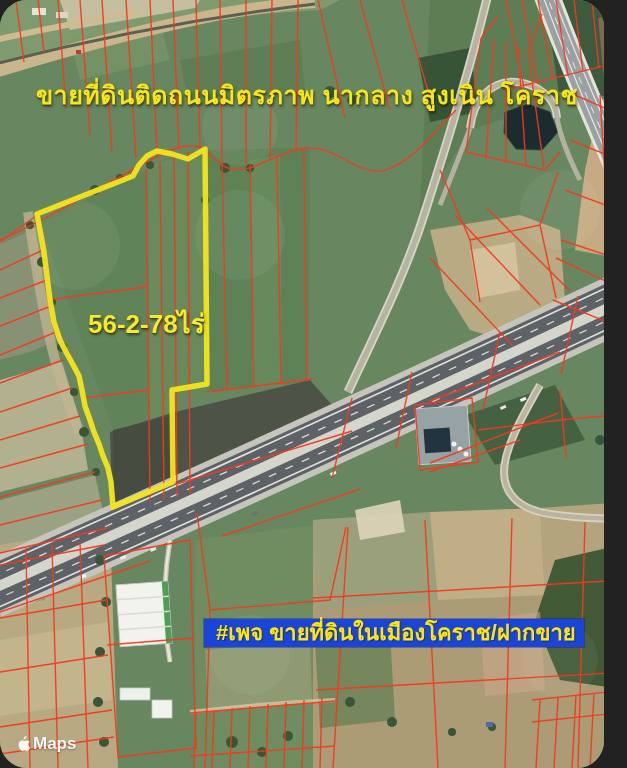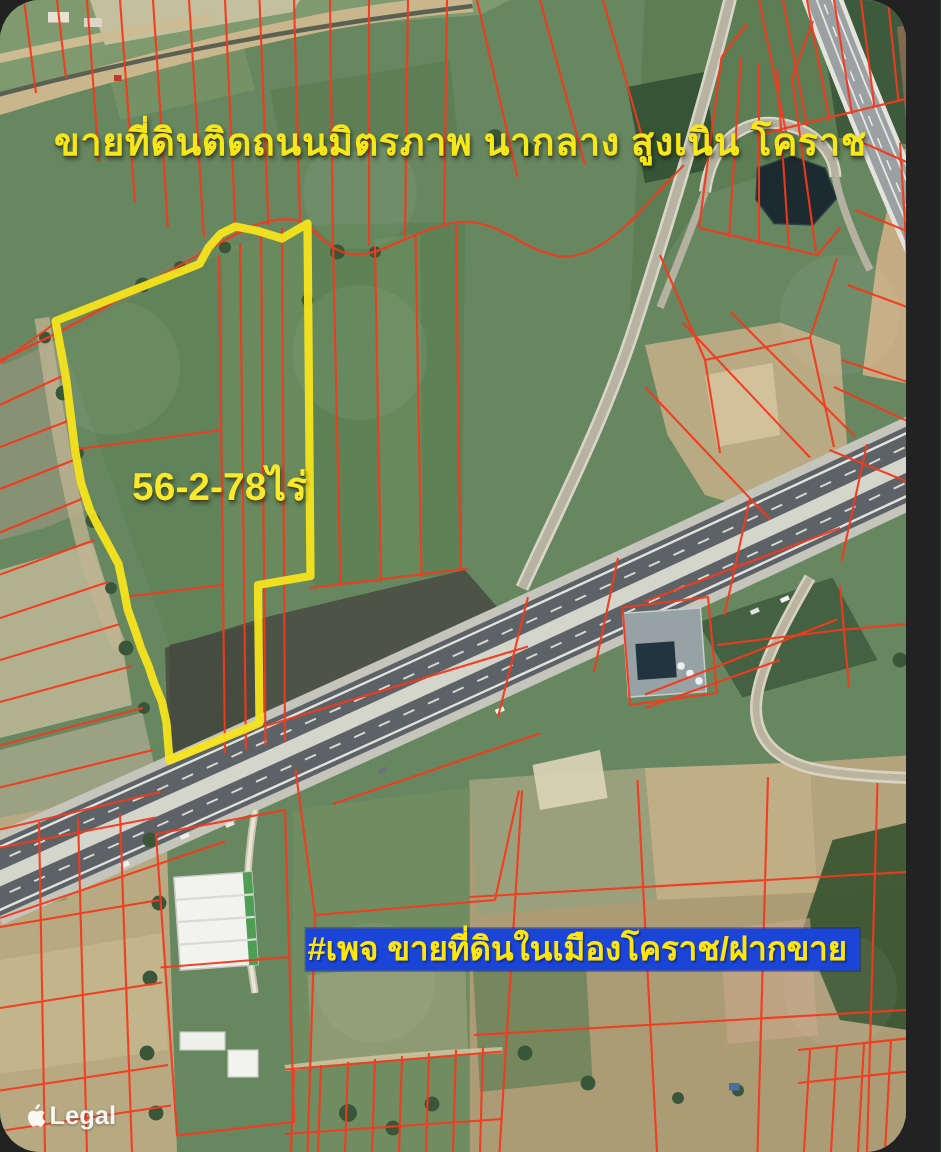--- a/index.html
+++ b/index.html
@@ -18,21 +18,21 @@
     letter-spacing:.5px;white-space:nowrap;
   }
   .area-label{
     left:88px;top:303px;
     color:#f8e92a;font-size:26px;font-weight:bold;
     text-shadow:0 1px 0 rgba(60,50,0,.8),1px 2px 3px rgba(0,0,0,.5);
     white-space:nowrap;
   }
   .banner{
     background:#1a45d6;color:#ffe60a;font-weight:bold;
-    padding:1px 8px 2px 1px;white-space:nowrap;
+    padding:1px 8px 2px 12px;white-space:nowrap;
     text-shadow:1px 1px 1px rgba(0,0,30,.35);
     box-shadow:0 0 0 1px rgba(10,25,120,.35);
   }
   .banner-1{left:204px;top:619px;font-size:22px;line-height:25px;}
   .banner-2{left:185px;top:650px;font-size:22px;line-height:25px;}
   .maps-watermark{
     left:16px;top:734px;display:flex;align-items:center;gap:3px;
     color:rgba(255,255,255,.93);font-size:17px;font-weight:600;
     text-shadow:0 1px 2px rgba(0,0,0,.35);
   }
@@ -257,17 +257,17 @@
 
   <div class="overlay area-label">56-2-78ไร่</div>
 
   <div class="overlay banner banner-1">#เพจ ขายที่ดินในเมืองโคราช/ฝากขาย</div>
 
 
   <div class="overlay maps-watermark">
     <svg width="14" height="16" viewBox="0 0 18 21">
       <path fill="rgba(255,255,255,.93)" d="M12.6 3.1c.7-.9 1.2-2.1 1-3.1-1 .1-2.1.7-2.8 1.5-.6.8-1.2 2-1 3 1.1.1 2.1-.5 2.8-1.4zM15.9 11.2c0-2.3 1.9-3.4 2-3.5-1.1-1.6-2.8-1.8-3.4-1.8-1.5-.2-2.8.8-3.5.8-.7 0-1.9-.8-3.1-.8-1.6 0-3 .9-3.8 2.3-1.6 2.8-.4 7 1.2 9.3.8 1.1 1.7 2.4 2.9 2.3 1.2 0 1.6-.7 3-.7s1.8.7 3.1.7c1.3 0 2.1-1.1 2.8-2.3.9-1.3 1.3-2.6 1.3-2.7-.1 0-2.5-1-2.5-3.6z"></path>
     </svg>
-    <span>Legal</span>
+    <span>Maps</span>
   </div>
 
   <div class="overlay legal-link">Legal</div>
 </div>
 
 </body></html>

